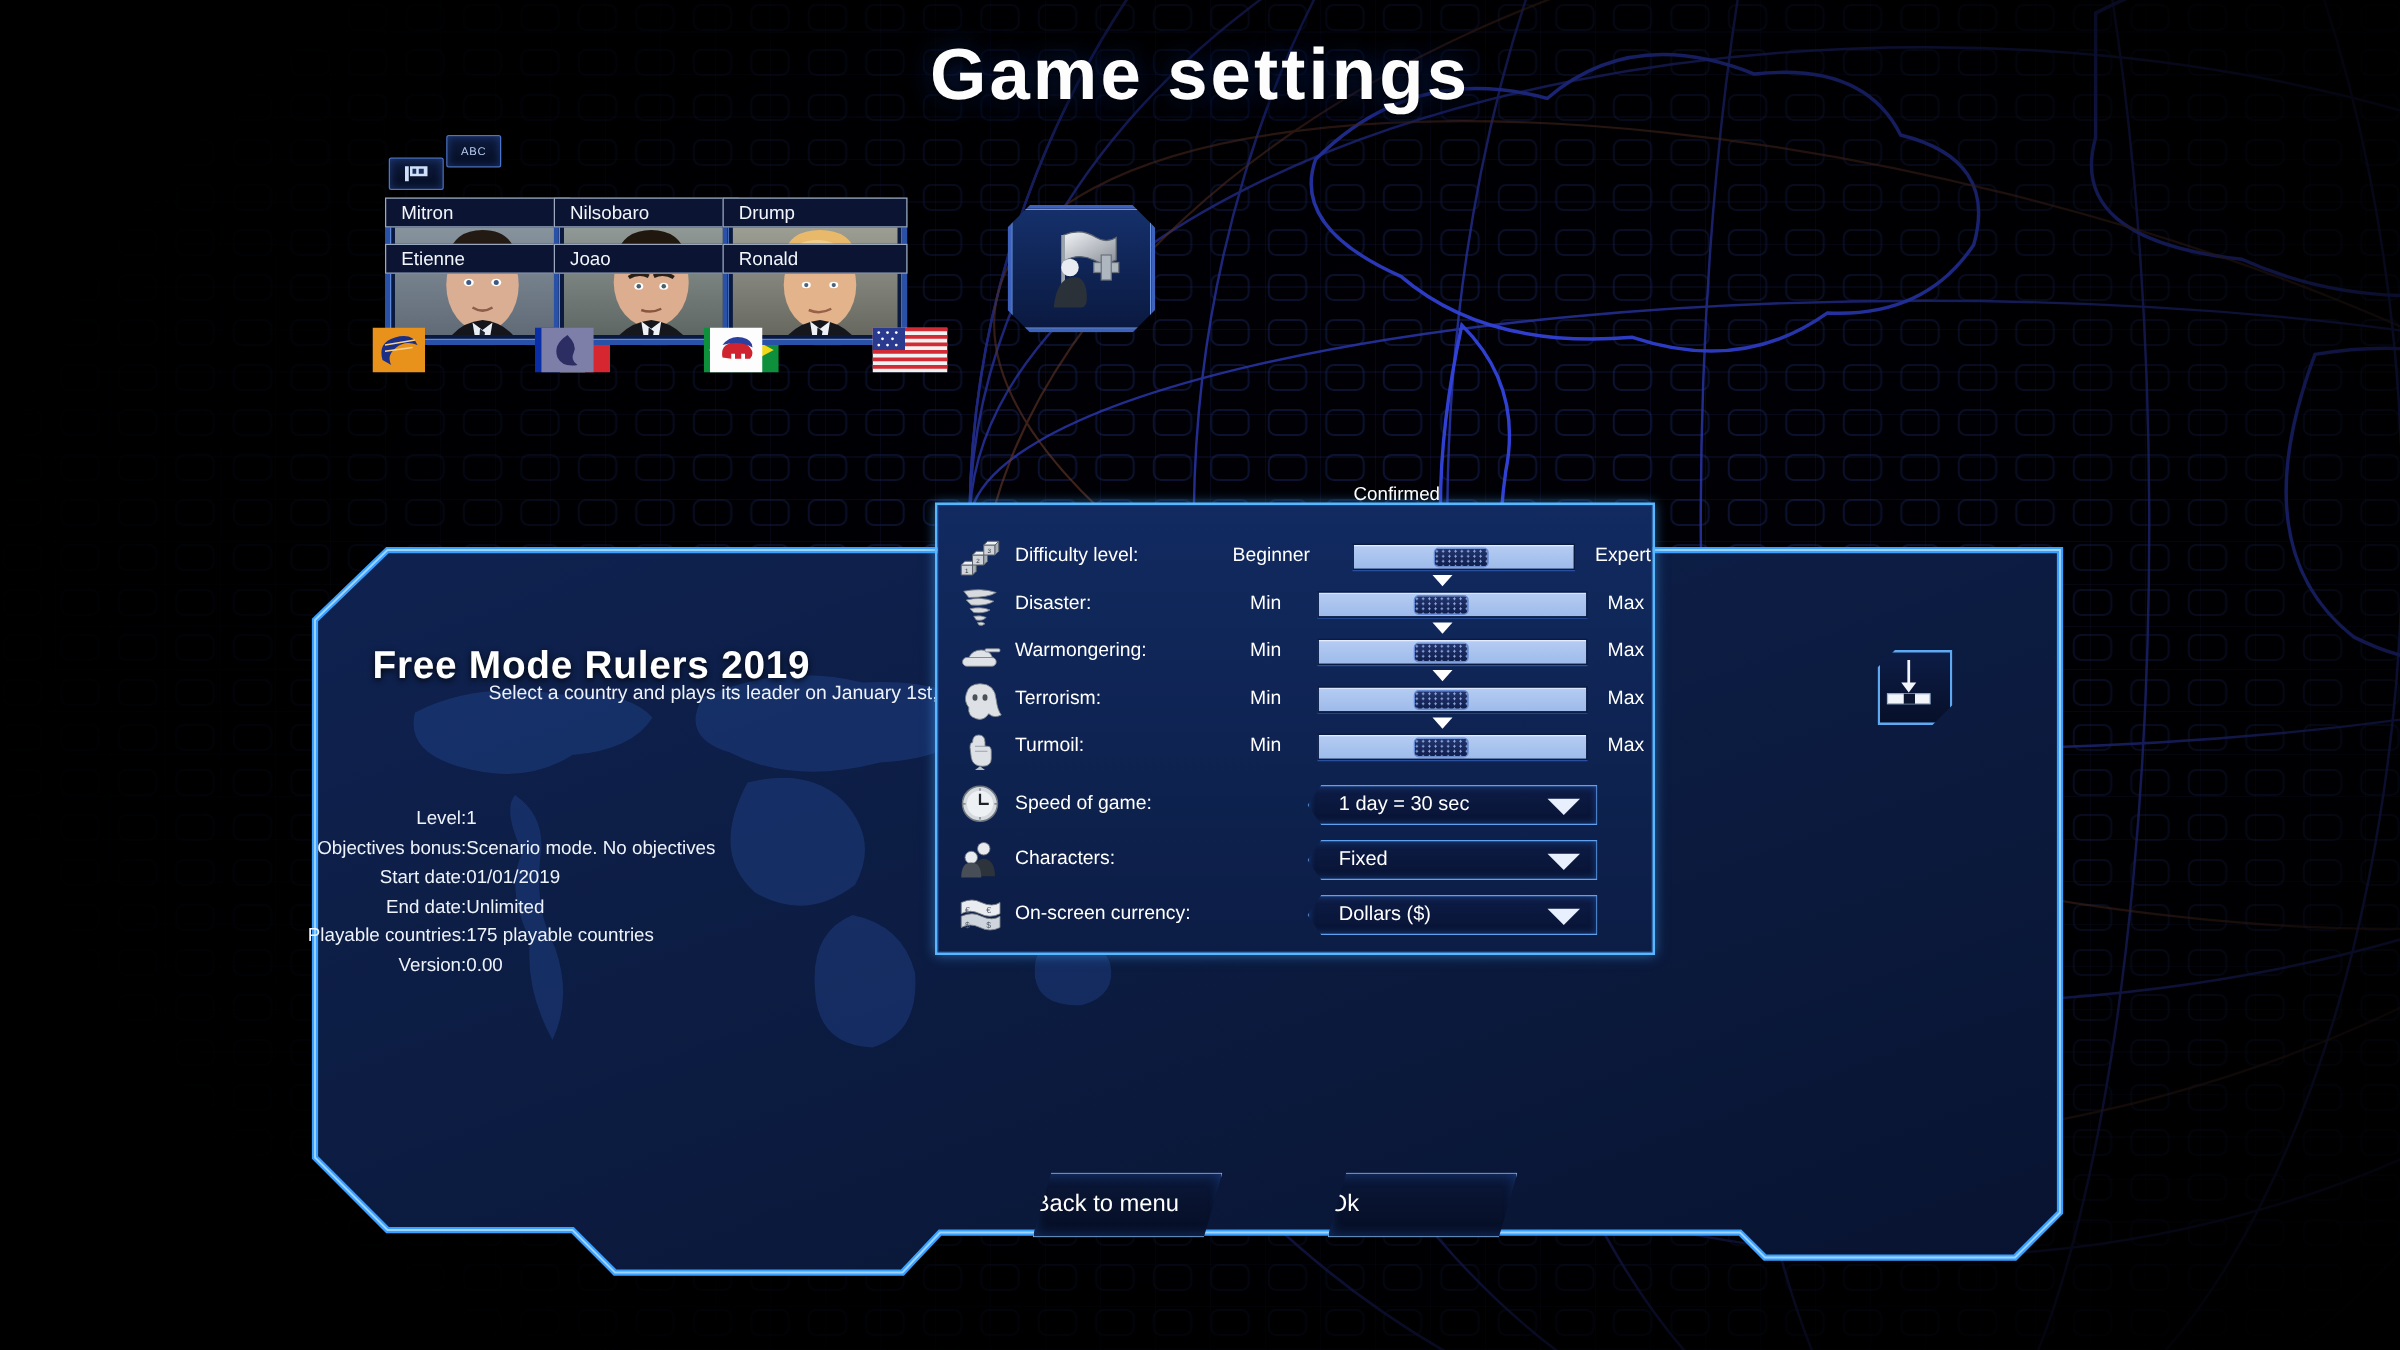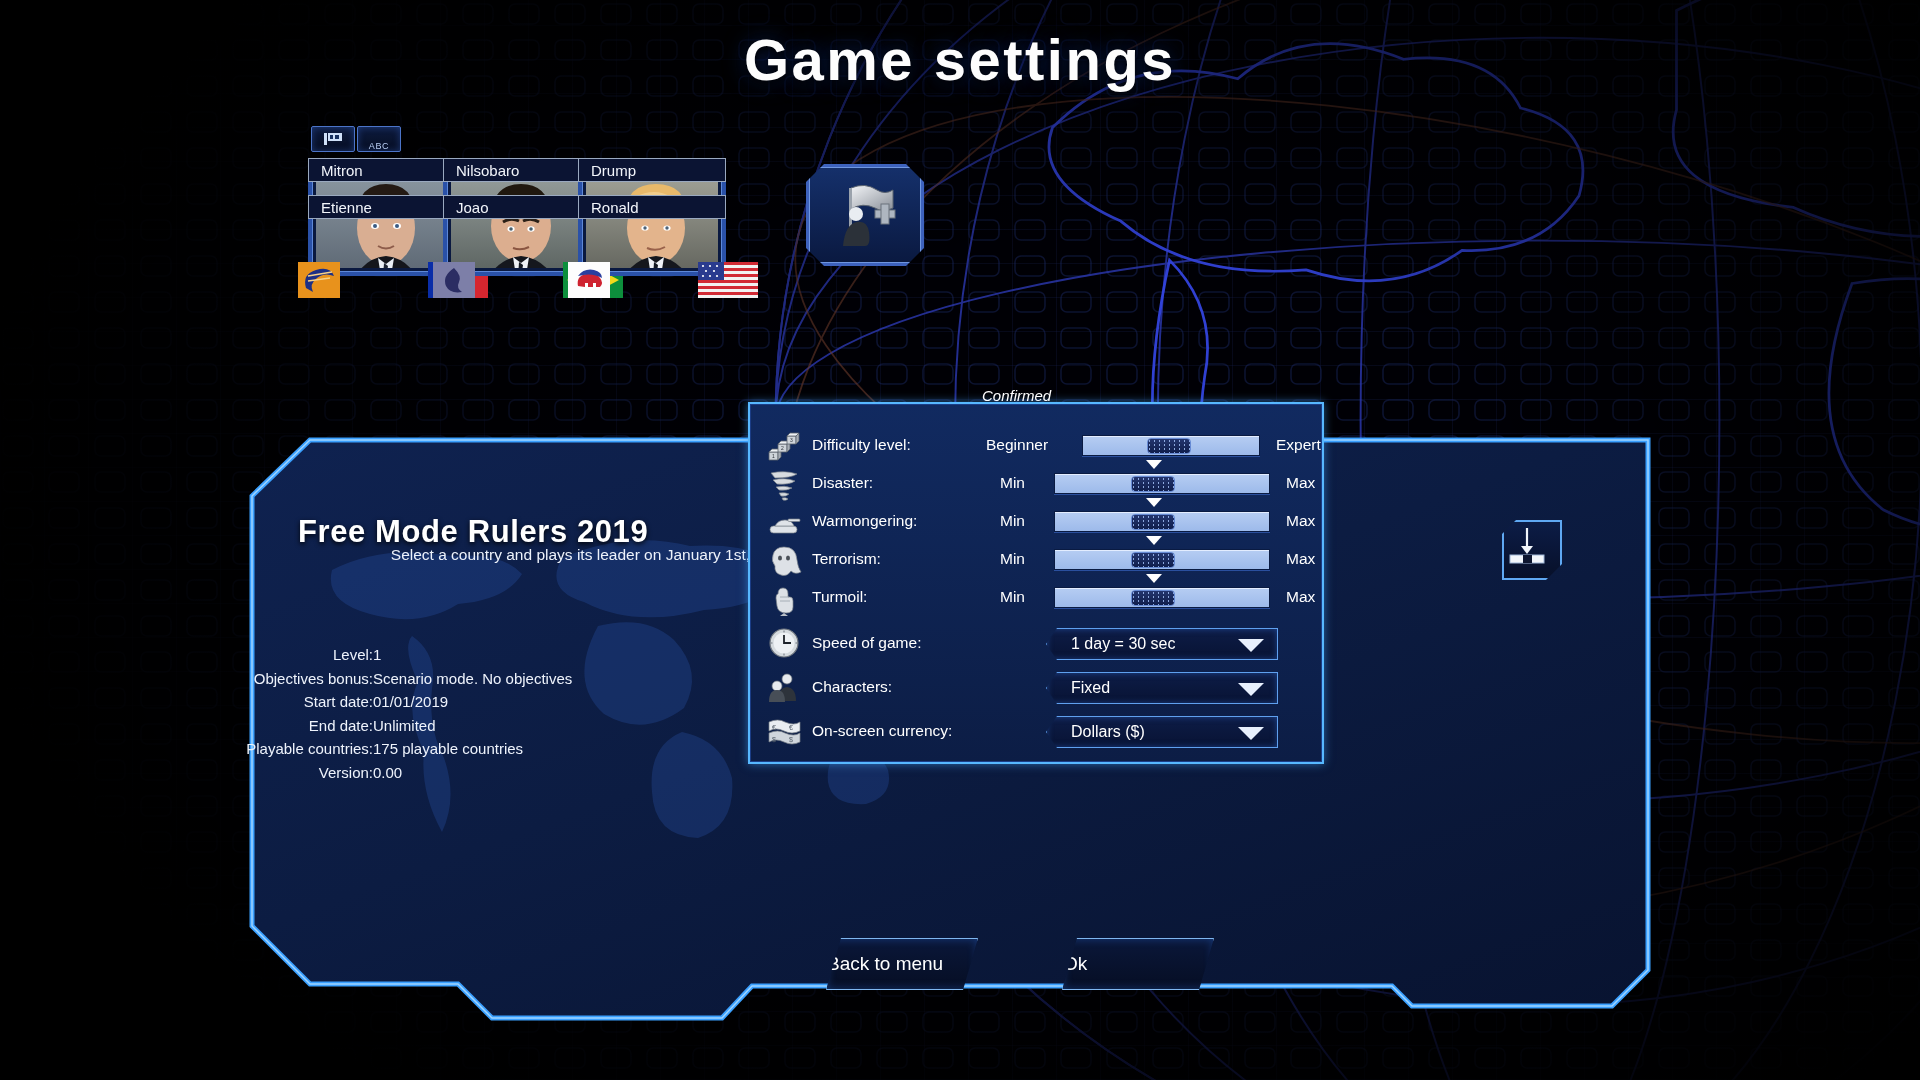--- a/index.html
+++ b/index.html
@@ -36,21 +36,21 @@
   
   .mini-btn {
     position:absolute; width:44px; height:26px;
     background:linear-gradient(180deg,#0d1b3e,#060d22);
     border:1px solid #4c74c8; border-radius:2px;
     display:flex; align-items:center; justify-content:center;
     box-shadow:inset 0 0 7px rgba(60,110,220,.40);
     font-size:9px; color:#b9cdf2; letter-spacing:.6px;
   }
   #mini-flag { left:311px; top:126px; }
-  #mini-abc  { left:357px; top:126px;align-items:flex-end; }
+  #mini-abc  { left:357px; top:108px; }
 
   
   .player { position:absolute; top:158px; width:148px; }
   .pframe {
     position:relative; width:148px; height:118px;
     background:#0a1940;
     border:4px solid #2a51a8;
     box-shadow:inset 0 0 0 1px #5e88d8, 0 0 7px rgba(40,80,180,.6);
     clip-path:polygon(13px 0,135px 0,148px 13px,148px 105px,135px 118px,13px 118px,0 105px,0 13px);
     overflow:hidden;
@@ -119,22 +119,22 @@
   .info-v { }
 
   
   #settings {
     position:absolute; left:496px; top:-38px; width:576px; height:362px;
     background:linear-gradient(180deg,#112a60,#0c1d45);
     border:2px solid #57b8ff;
     box-shadow:0 0 9px rgba(70,170,255,.55), inset 0 0 0 1px #1b3d86;
   }
   #confirmed {
-    position:absolute; left:232px; top:-17px; width:170px; text-align:left;
-    font-size:15px; color:#fff;font-style:italic;
+    position:absolute; left:232px; top:-17px; width:170px; text-align:right;
+    font-size:15px; color:#fff;
   }
   .srow { position:absolute; left:0; width:576px; height:38px; }
   .sicon { position:absolute; left:16px; top:2px; width:36px; height:34px; }
   .slabel { position:absolute; left:62px; top:8px; font-size:15.5px; color:#fff; }
   .smin { position:absolute; top:8px; font-size:15.5px; color:#fff; }
   .smax { position:absolute; top:8px; font-size:15.5px; color:#fff; }
   .track {
     position:absolute; height:21px;
     background:linear-gradient(180deg,#b6cdf3,#9dbaea);
     border:1px solid #0a1b42;

